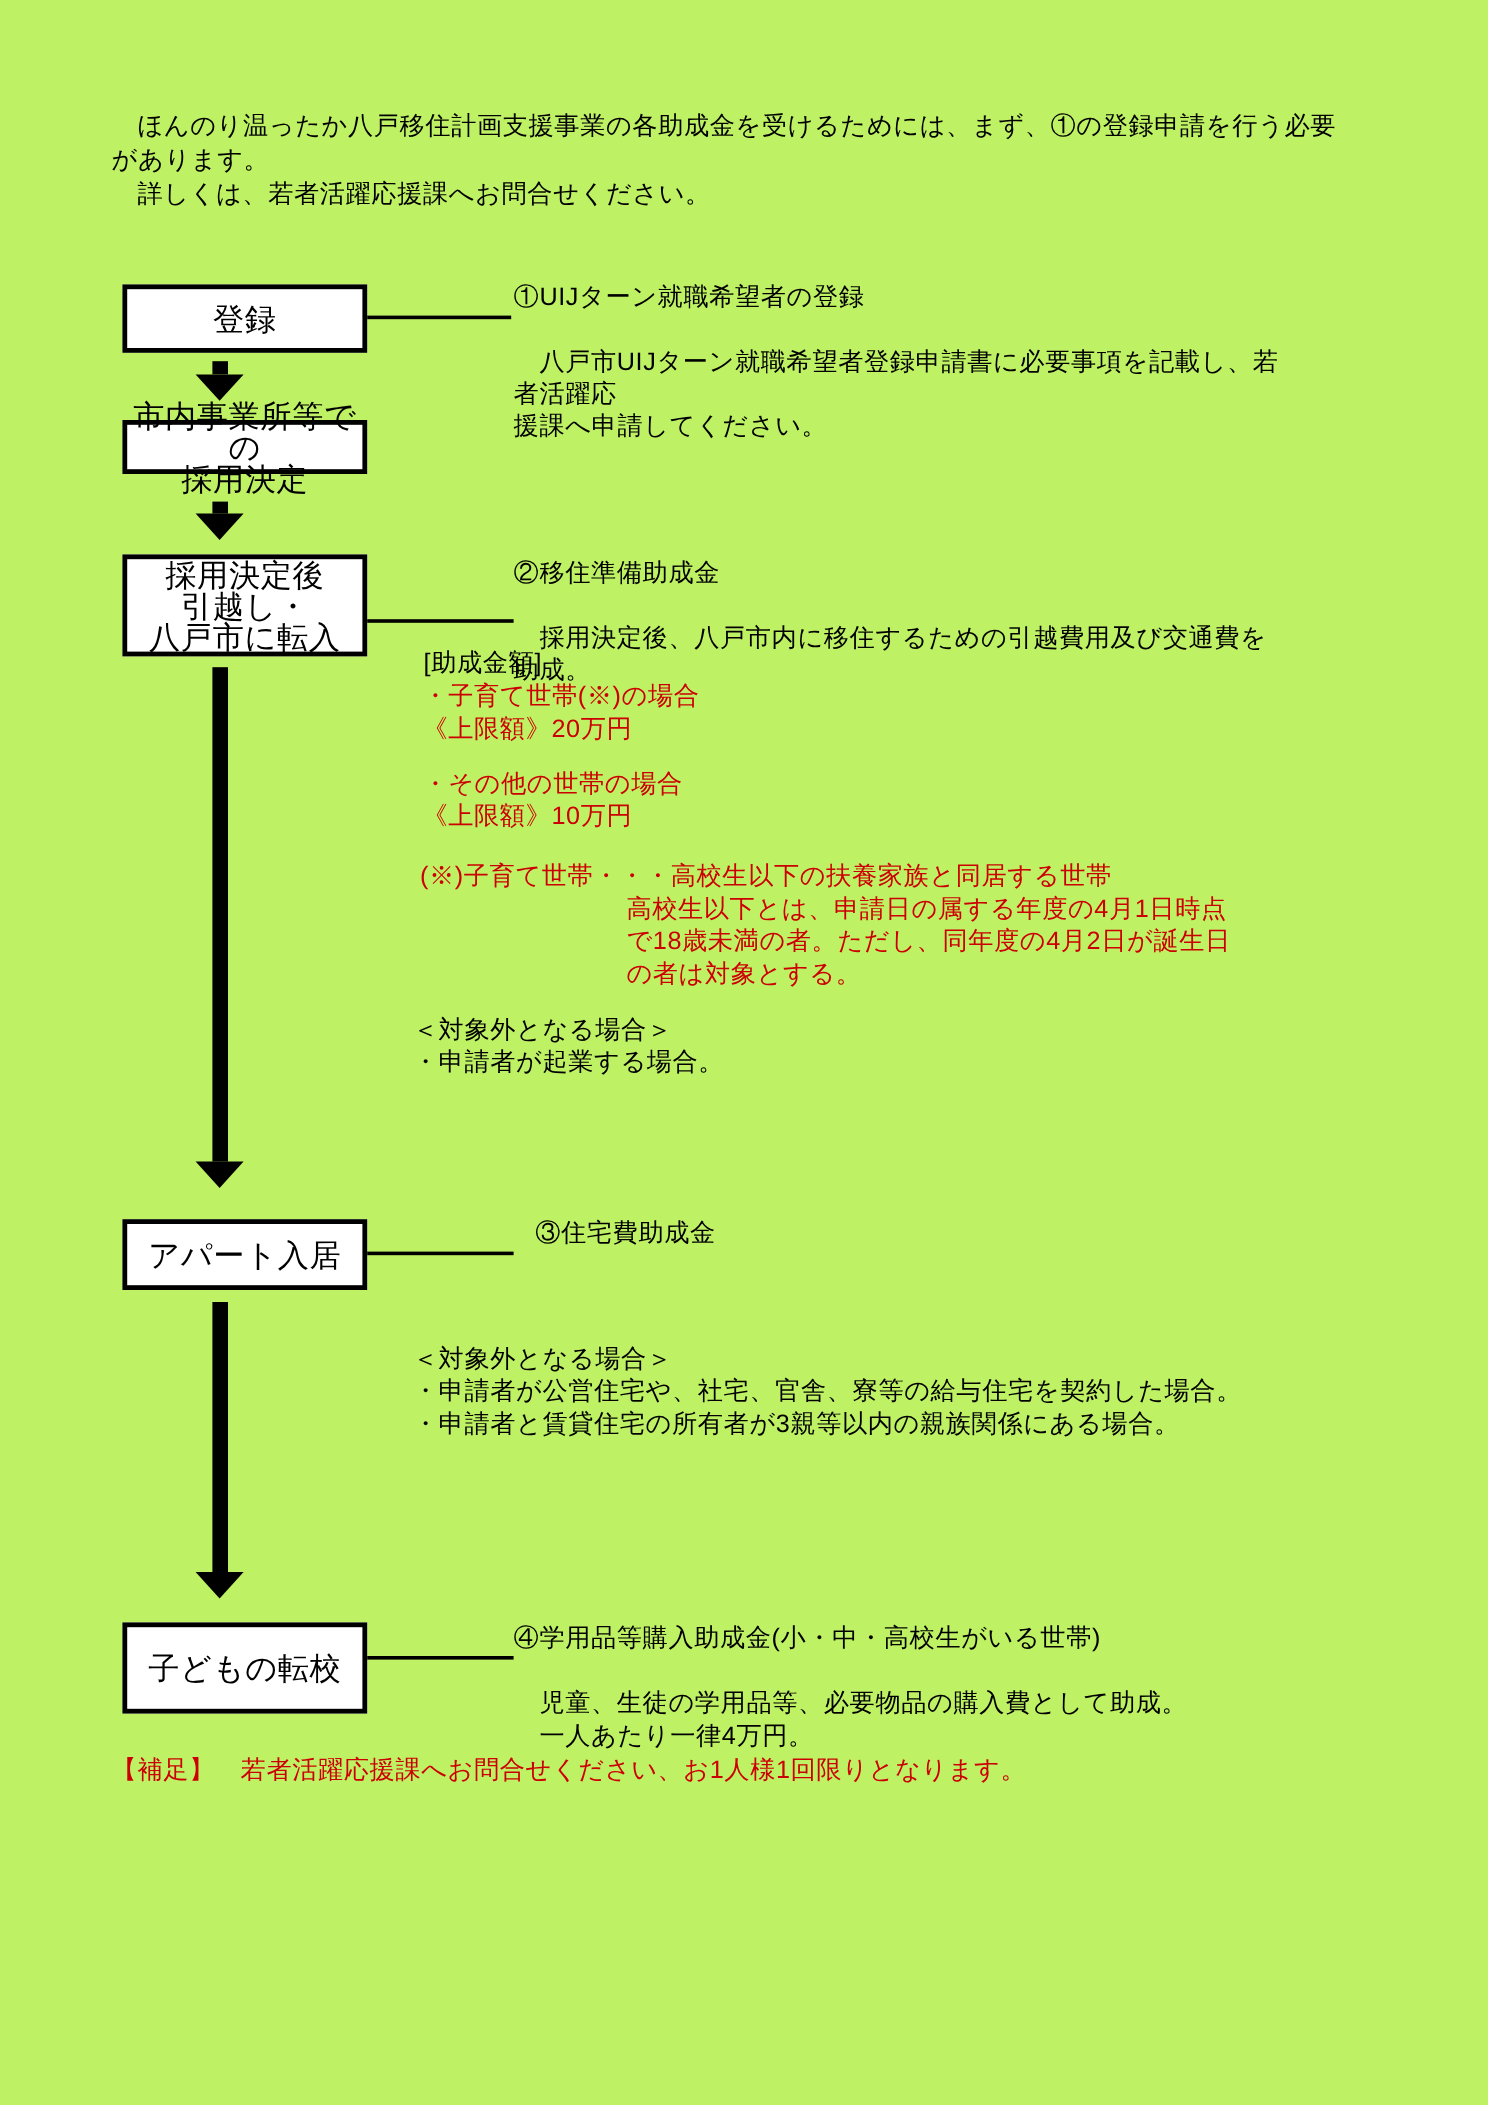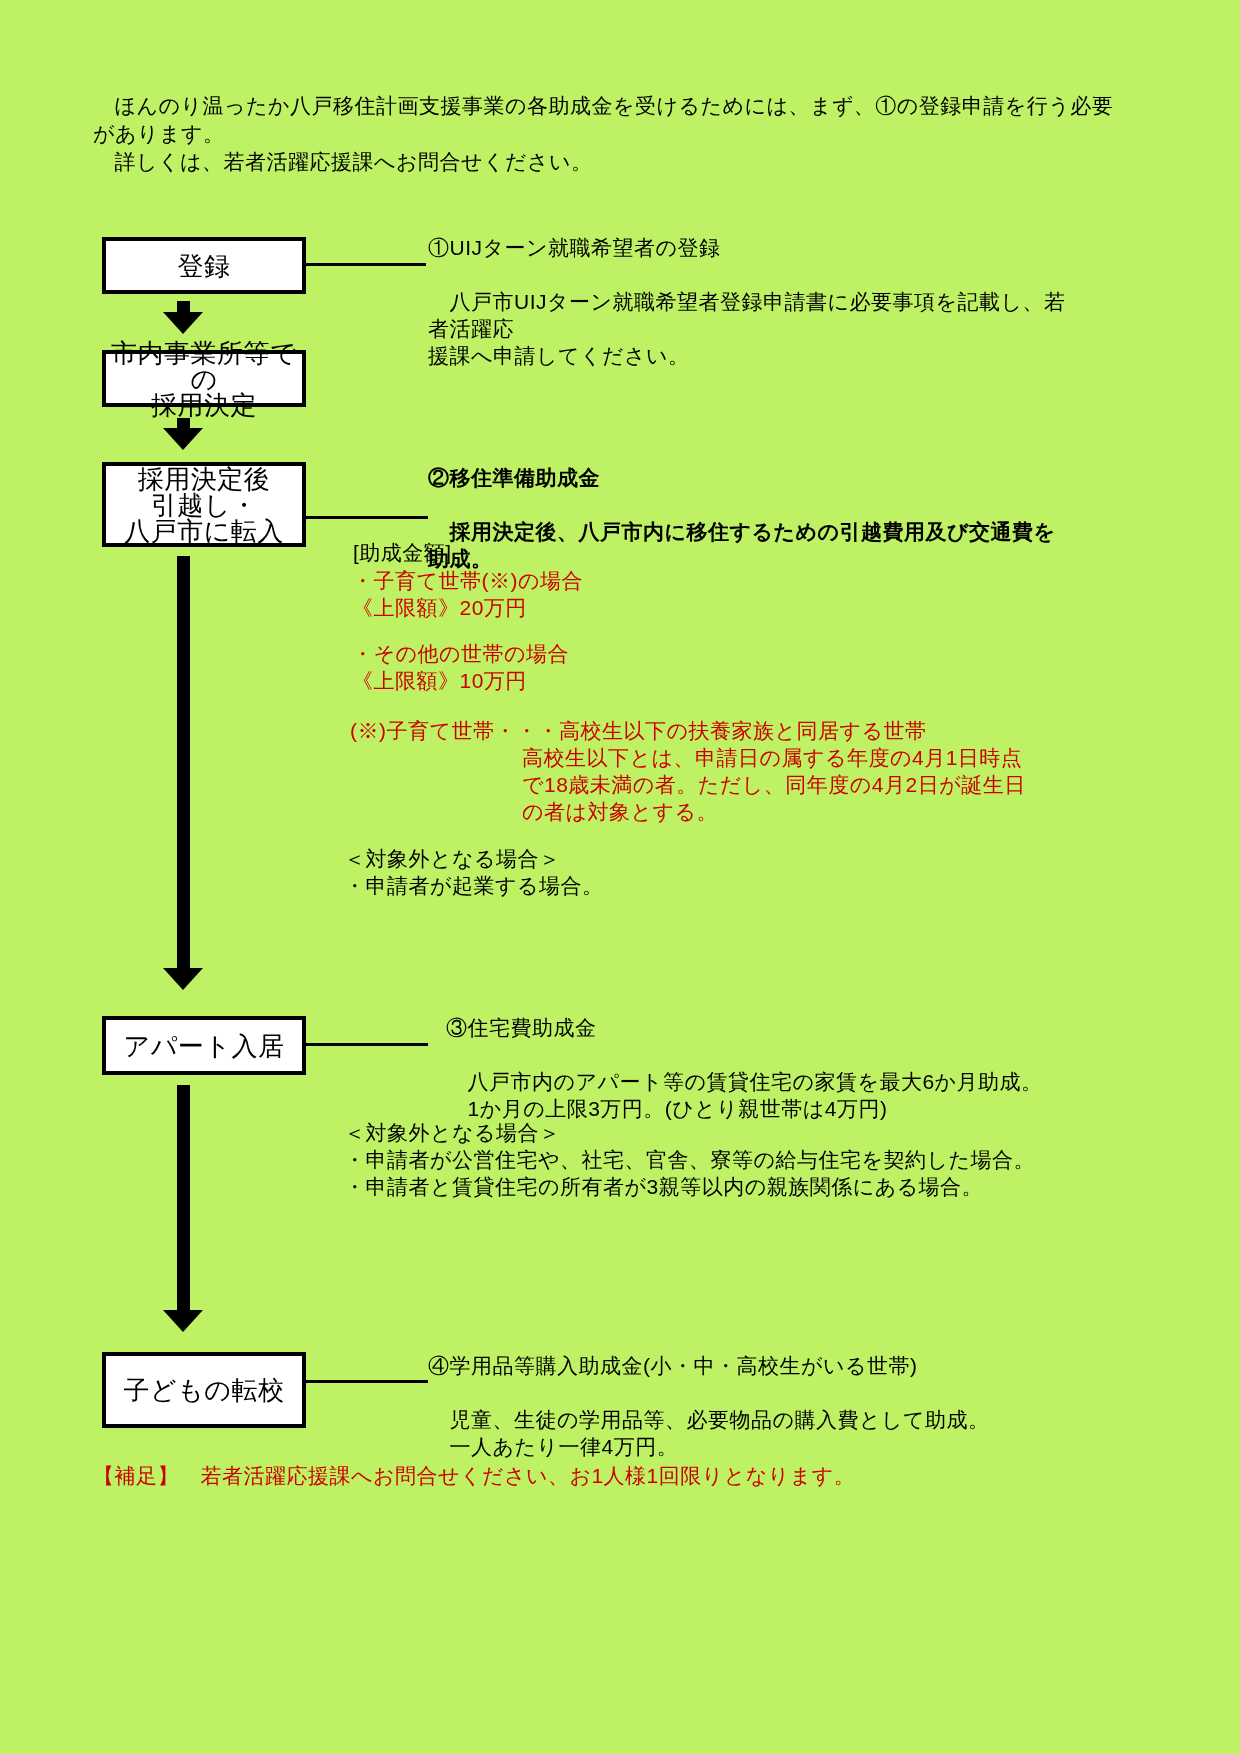--- a/index.html
+++ b/index.html
@@ -61,33 +61,33 @@
   <div class="tx" style="left:428px;top:234px;width:640px;"><span>①UIJターン就職希望者の登録</span><br>
     <span>　八戸市UIJターン就職希望者登録申請書に必要事項を記載し、若者活躍応
 援課へ申請してください。</span>
   </div>
 
   <div class="arrow" style="left:163px;top:301px;height:33px;">
     <div class="shaft"></div>
     <div class="head"></div>
   </div>
 
-  <div class="flowbox" style="top:350px;height:57px;">市内事業所等での
+  <div class="flowbox" style="top:350px;height:45px;">市内事業所等での
 採用決定</div>
 
   <div class="arrow" style="left:163px;top:418px;height:32px;">
     <div class="shaft"></div>
     <div class="head"></div>
   </div>
 
   <div class="flowbox" style="top:462px;height:85px;">採用決定後
 引越し・
 八戸市に転入</div>
   <div class="conn" style="left:306px;top:516px;width:122px;"></div>
-  <div class="tx" style="left:428px;top:464px;width:640px;font-weight:bold;"><span>②移住準備助成金</span><br>
+  <div class="tx" style="left:428px;top:464px;width:640px;"><span>②移住準備助成金</span><br>
     <span>　採用決定後、八戸市内に移住するための引越費用及び交通費を助成。</span>
   </div>
 
   <div class="tx" style="left:353px;top:539px;">[助成金額]</div>
   <div class="tx red" style="left:352px;top:567px;">・子育て世帯(※)の場合
 《上限額》20万円</div>
   <div class="tx red" style="left:352px;top:640px;">・その他の世帯の場合
 《上限額》10万円</div>
   <div class="tx red" style="left:350px;top:717px;">(※)子育て世帯・・・高校生以下の扶養家族と同居する世帯</div>
   <div class="tx red" style="left:522px;top:744px;">高校生以下とは、申請日の属する年度の4月1日時点
@@ -97,22 +97,20 @@
 ・申請者が起業する場合。</div>
 
   <div class="arrow" style="left:163px;top:556px;height:434px;">
     <div class="shaft"></div>
     <div class="head"></div>
   </div>
 
   <div class="flowbox" style="top:1016px;height:59px;">アパート入居</div>
   <div class="conn" style="left:306px;top:1043px;width:122px;"></div>
   <div class="tx" style="left:428px;top:1014px;width:640px;margin-left:18px;"><span>③住宅費助成金</span><br>
-    <span>　八戸市内のアパート等の賃貸住宅の家賃を最大6か月助成。
-　1か月の上限3万円。(ひとり親世帯は4万円)</span>
   </div>
   <div class="tx" style="left:344px;top:1119px;width:720px;">＜対象外となる場合＞
 ・申請者が公営住宅や、社宅、官舎、寮等の給与住宅を契約した場合。
 ・申請者と賃貸住宅の所有者が3親等以内の親族関係にある場合。</div>
 
   <div class="arrow" style="left:163px;top:1085px;height:247px;">
     <div class="shaft"></div>
     <div class="head"></div>
   </div>
 

